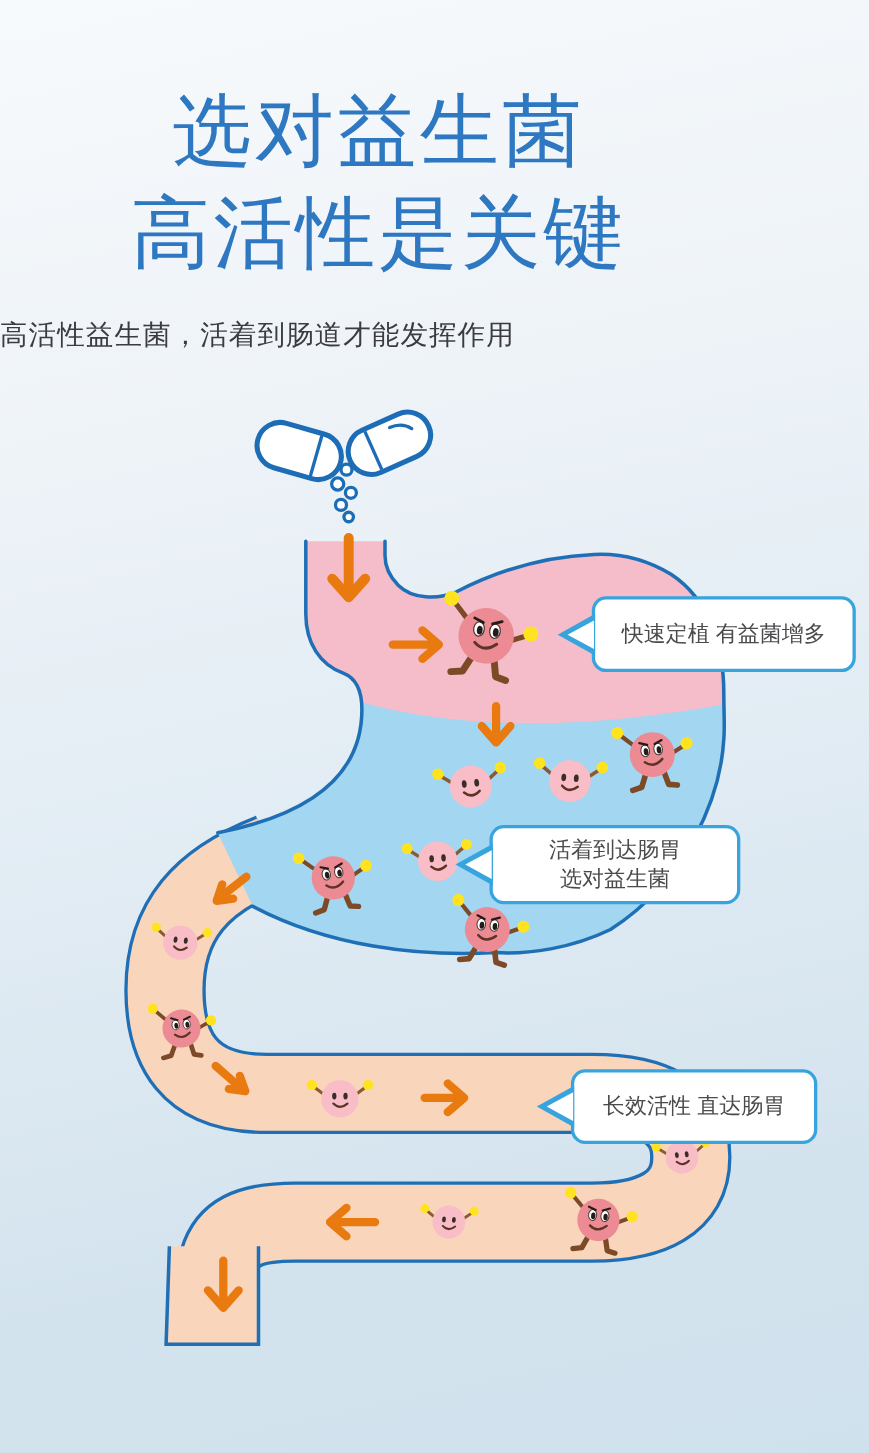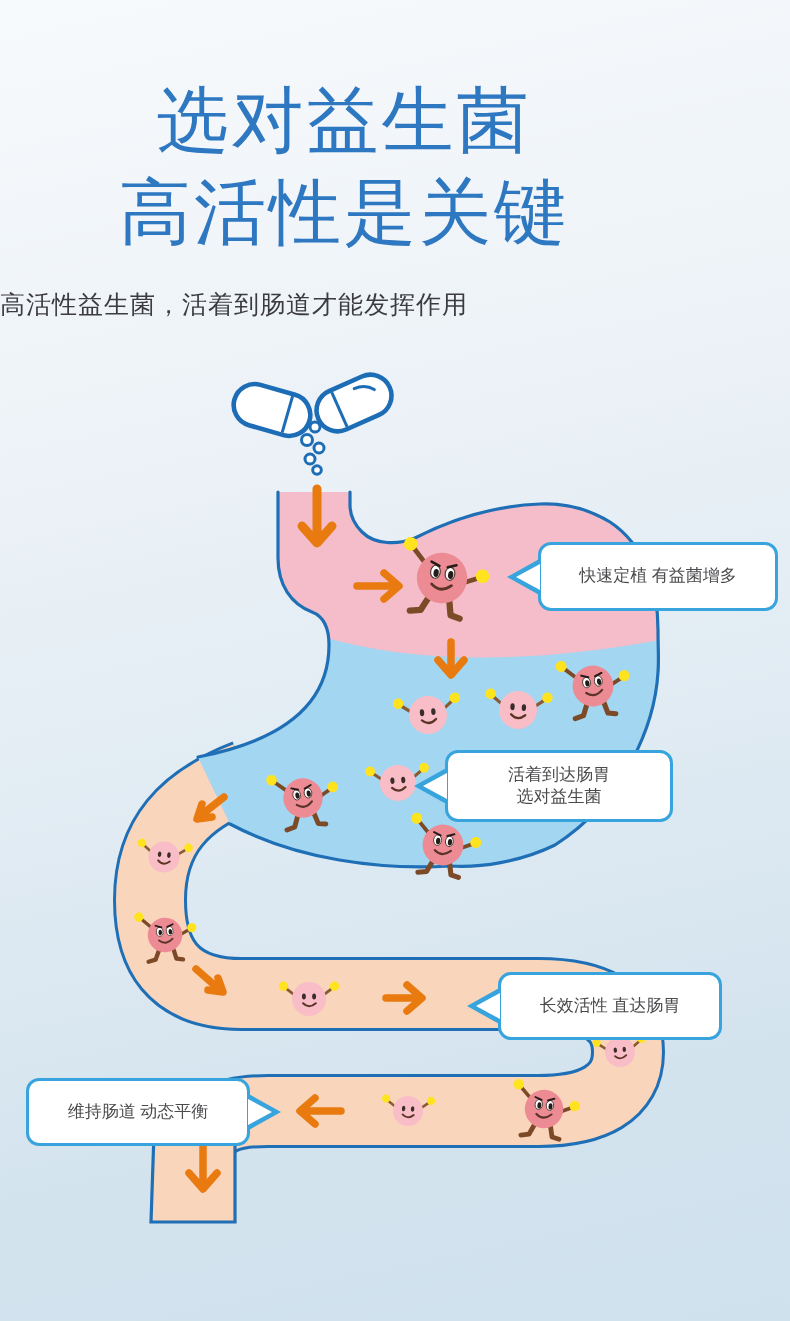--- a/index.html
+++ b/index.html
@@ -6,21 +6,21 @@
   body{width:790px;height:1321px;font-family:"Liberation Sans","DejaVu Sans",sans-serif;}
   .page{position:relative;width:790px;height:1321px;overflow:hidden;
         background:linear-gradient(168deg,#f7fafc 0%,#eef3f8 28%,#e0ebf3 58%,#d3e3ee 82%,#cfe1ed 100%);}
   .diagram-svg{position:absolute;left:0;top:0;}
   .title{position:absolute;left:0;top:74px;width:688px;text-align:center;
          color:#2e78c2;font-weight:400;font-size:72px;line-height:1.28;letter-spacing:3px;}
   .subtitle{position:absolute;left:0;top:288px;width:790px;text-align:left;
             color:#3c3c40;font-size:25px;letter-spacing:1px;}
   .callout{position:absolute;background:#ffffff;border:3px solid #38a4de;border-radius:13px;
            display:flex;flex-direction:column;align-items:center;justify-content:center;
-           color:#4b4b4e;font-size:17px;letter-spacing:0px;line-height:1.3;box-sizing:border-box;}
+           color:#4b4b4e;font-size:20px;letter-spacing:0px;line-height:1.3;box-sizing:border-box;}
   .tail{position:absolute;width:0;height:0;}
   .tail-left{left:-34px;top:50%;transform:translateY(-50%);
              border-top:19px solid transparent;border-bottom:19px solid transparent;border-right:34px solid #38a4de;}
   .tail-left::after{content:"";position:absolute;left:9px;top:-13px;width:0;height:0;
              border-top:13px solid transparent;border-bottom:13px solid transparent;border-right:24px solid #ffffff;}
   .tail-right{right:-34px;top:50%;transform:translateY(-50%);
              border-top:19px solid transparent;border-bottom:19px solid transparent;border-left:34px solid #38a4de;}
   .tail-right::after{content:"";position:absolute;right:9px;top:-13px;width:0;height:0;
              border-top:13px solid transparent;border-bottom:13px solid transparent;border-left:24px solid #ffffff;}
 </style>
@@ -151,23 +151,19 @@
     <span>快速定植 有益菌增多</span>
     <i class="tail tail-left"></i>
   </div>
 
   <div class="callout" style="left:445px;top:750px;width:228px;height:72px">
     <span>活着到达肠胃</span>
     <span>选对益生菌</span>
     <i class="tail tail-left"></i>
   </div>
 
-  <div class="callout" style="left:498px;top:972px;width:224px;height:68px">
+  <div class="callout" style="left:519px;top:972px;width:224px;height:68px">
     <span>长效活性 直达肠胃</span>
     <i class="tail tail-left"></i>
   </div>
 
-  <div class="callout" style="left:26px;top:1078px;width:224px;height:68px">
-    <span>维持肠道 动态平衡</span>
-    <i class="tail tail-right"></i>
-  </div>
 
 </div>
 
 </body></html>

